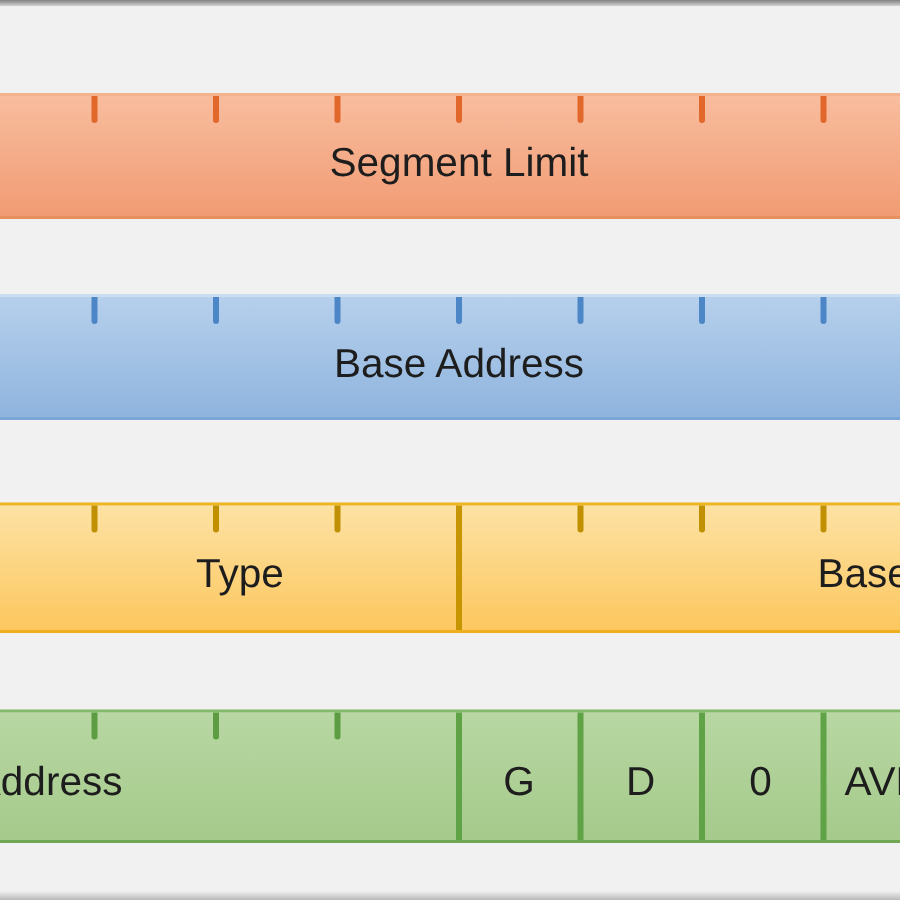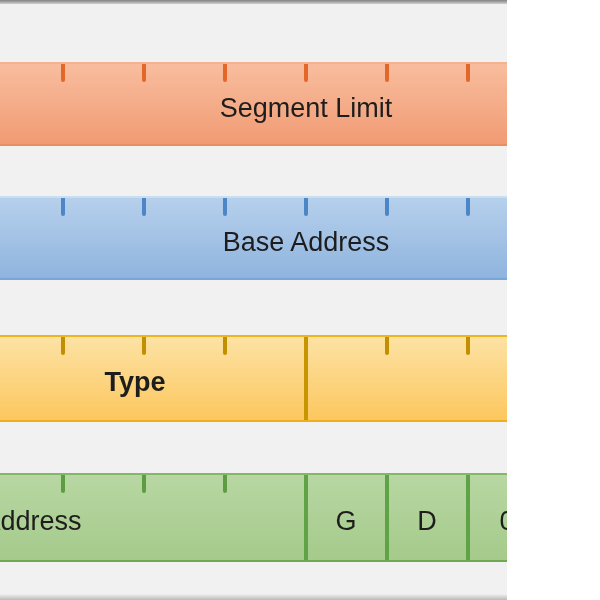--- a/index.html
+++ b/index.html
@@ -1,20 +1,20 @@
 <!DOCTYPE html>
 <html><head>
 <meta charset="utf-8">
 <style>
   html, body { margin: 0; padding: 0; }
   body { font-family: "Liberation Sans", sans-serif; }
 
   #canvas {
     position: relative;
-    width: 507px;
+    width: 600px;
     height: 600px;
     overflow: hidden;
     background: #f1f1f1;
   }
 
   .top-edge {
     position: absolute;
     left: 0; top: 0;
     width: 100%; height: 4px;
     background: linear-gradient(to bottom, #828282 0%, #a8a8a8 50%, #d2d2d2 100%);
@@ -91,21 +91,21 @@
         <div class="bar-label centered" style="left: 326px;">Base Address</div>
       </div>
       <div class="bar" style="top: 335px; height: 87px; background: linear-gradient(rgb(253, 226, 164) 0%, rgb(252, 199, 94) 100%); border-top-color: rgb(237, 181, 30); border-bottom-color: rgb(239, 174, 27);">
         <div class="tick" style="left: 81px; background: rgb(192, 144, 0);"></div>
         <div class="tick" style="left: 162px; background: rgb(192, 144, 0);"></div>
         <div class="tick" style="left: 243px; background: rgb(192, 144, 0);"></div>
         <div class="tick" style="left: 405px; background: rgb(192, 144, 0);"></div>
         <div class="tick" style="left: 486px; background: rgb(192, 144, 0);"></div>
         <div class="tick" style="left: 567px; background: rgb(192, 144, 0);"></div>
         <div class="divider" style="left: 324px; background: rgb(199, 149, 0);"></div>
-        <div class="bar-label centered" style="left: 155px; font-weight: bold;">Type</div>
+        <div class="bar-label centered" style="left: 180px;">Type</div>
         <div class="bar-label" style="left: 565px;">Base Address</div>
       </div>
       <div class="bar" style="top: 473px; height: 89px; background: linear-gradient(rgb(184, 215, 163) 0%, rgb(165, 202, 139) 100%); border-top-color: rgb(131, 184, 104); border-bottom-color: rgb(110, 168, 82);">
         <div class="tick" style="left: 81px; background: rgb(94, 156, 68);"></div>
         <div class="tick" style="left: 162px; background: rgb(94, 156, 68);"></div>
         <div class="tick" style="left: 243px; background: rgb(94, 156, 68);"></div>
         <div class="divider" style="left: 324px; background: rgb(96, 162, 70);"></div>
         <div class="divider" style="left: 405px; background: rgb(96, 162, 70);"></div>
         <div class="divider" style="left: 486px; background: rgb(96, 162, 70);"></div>
         <div class="divider" style="left: 567px; background: rgb(96, 162, 70);"></div>

